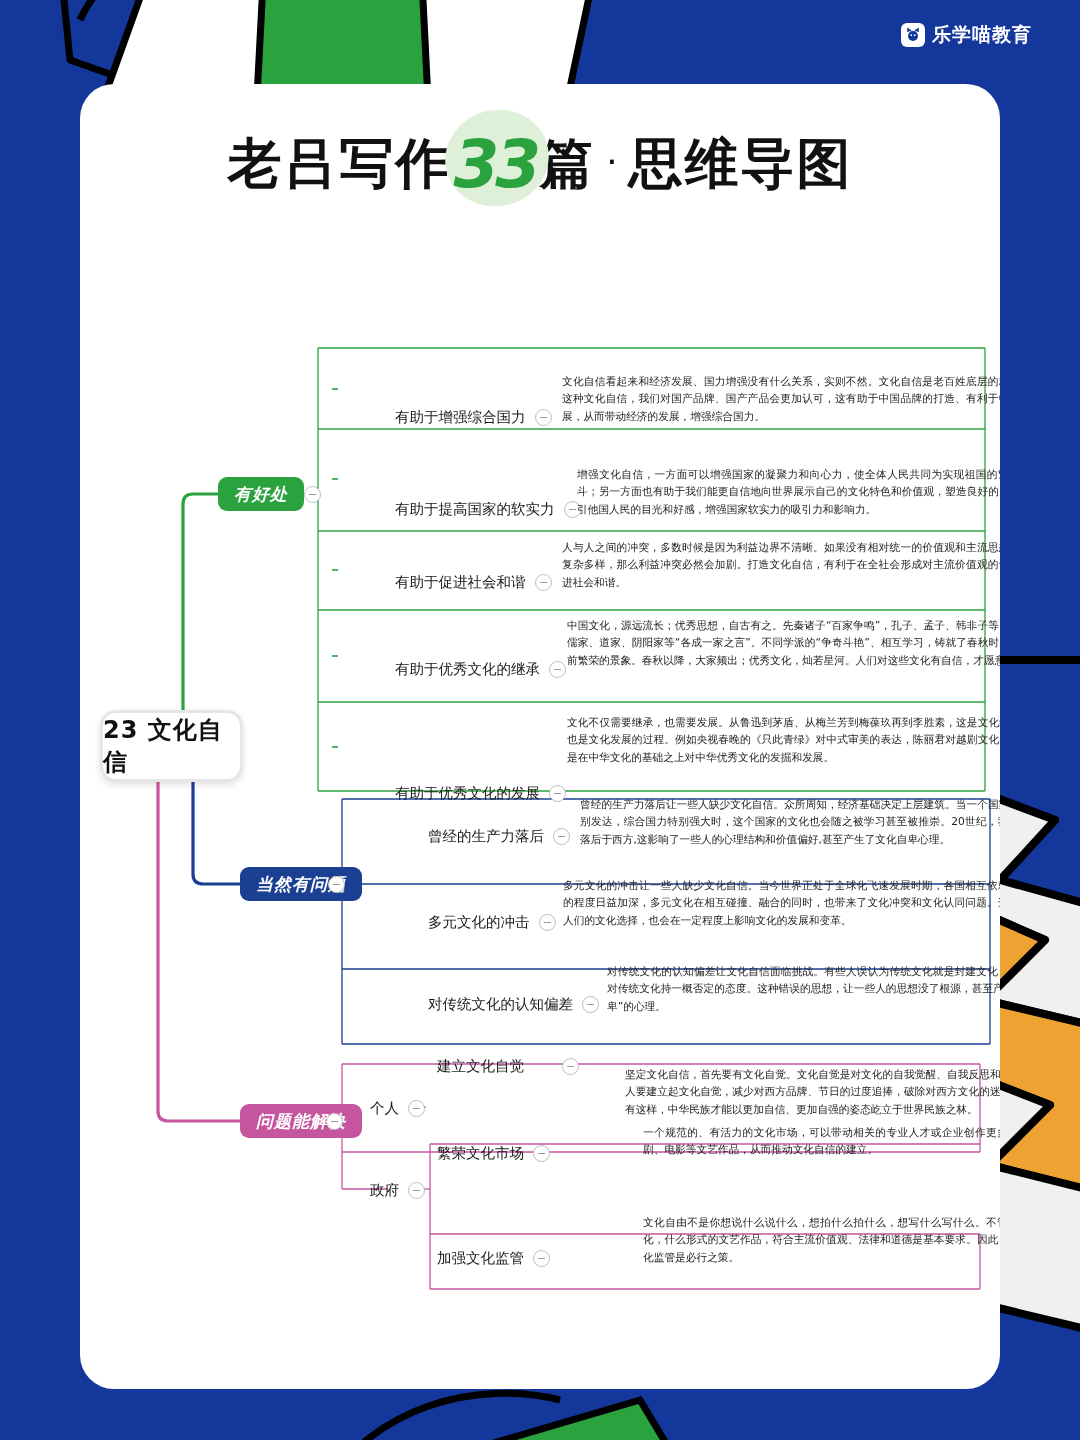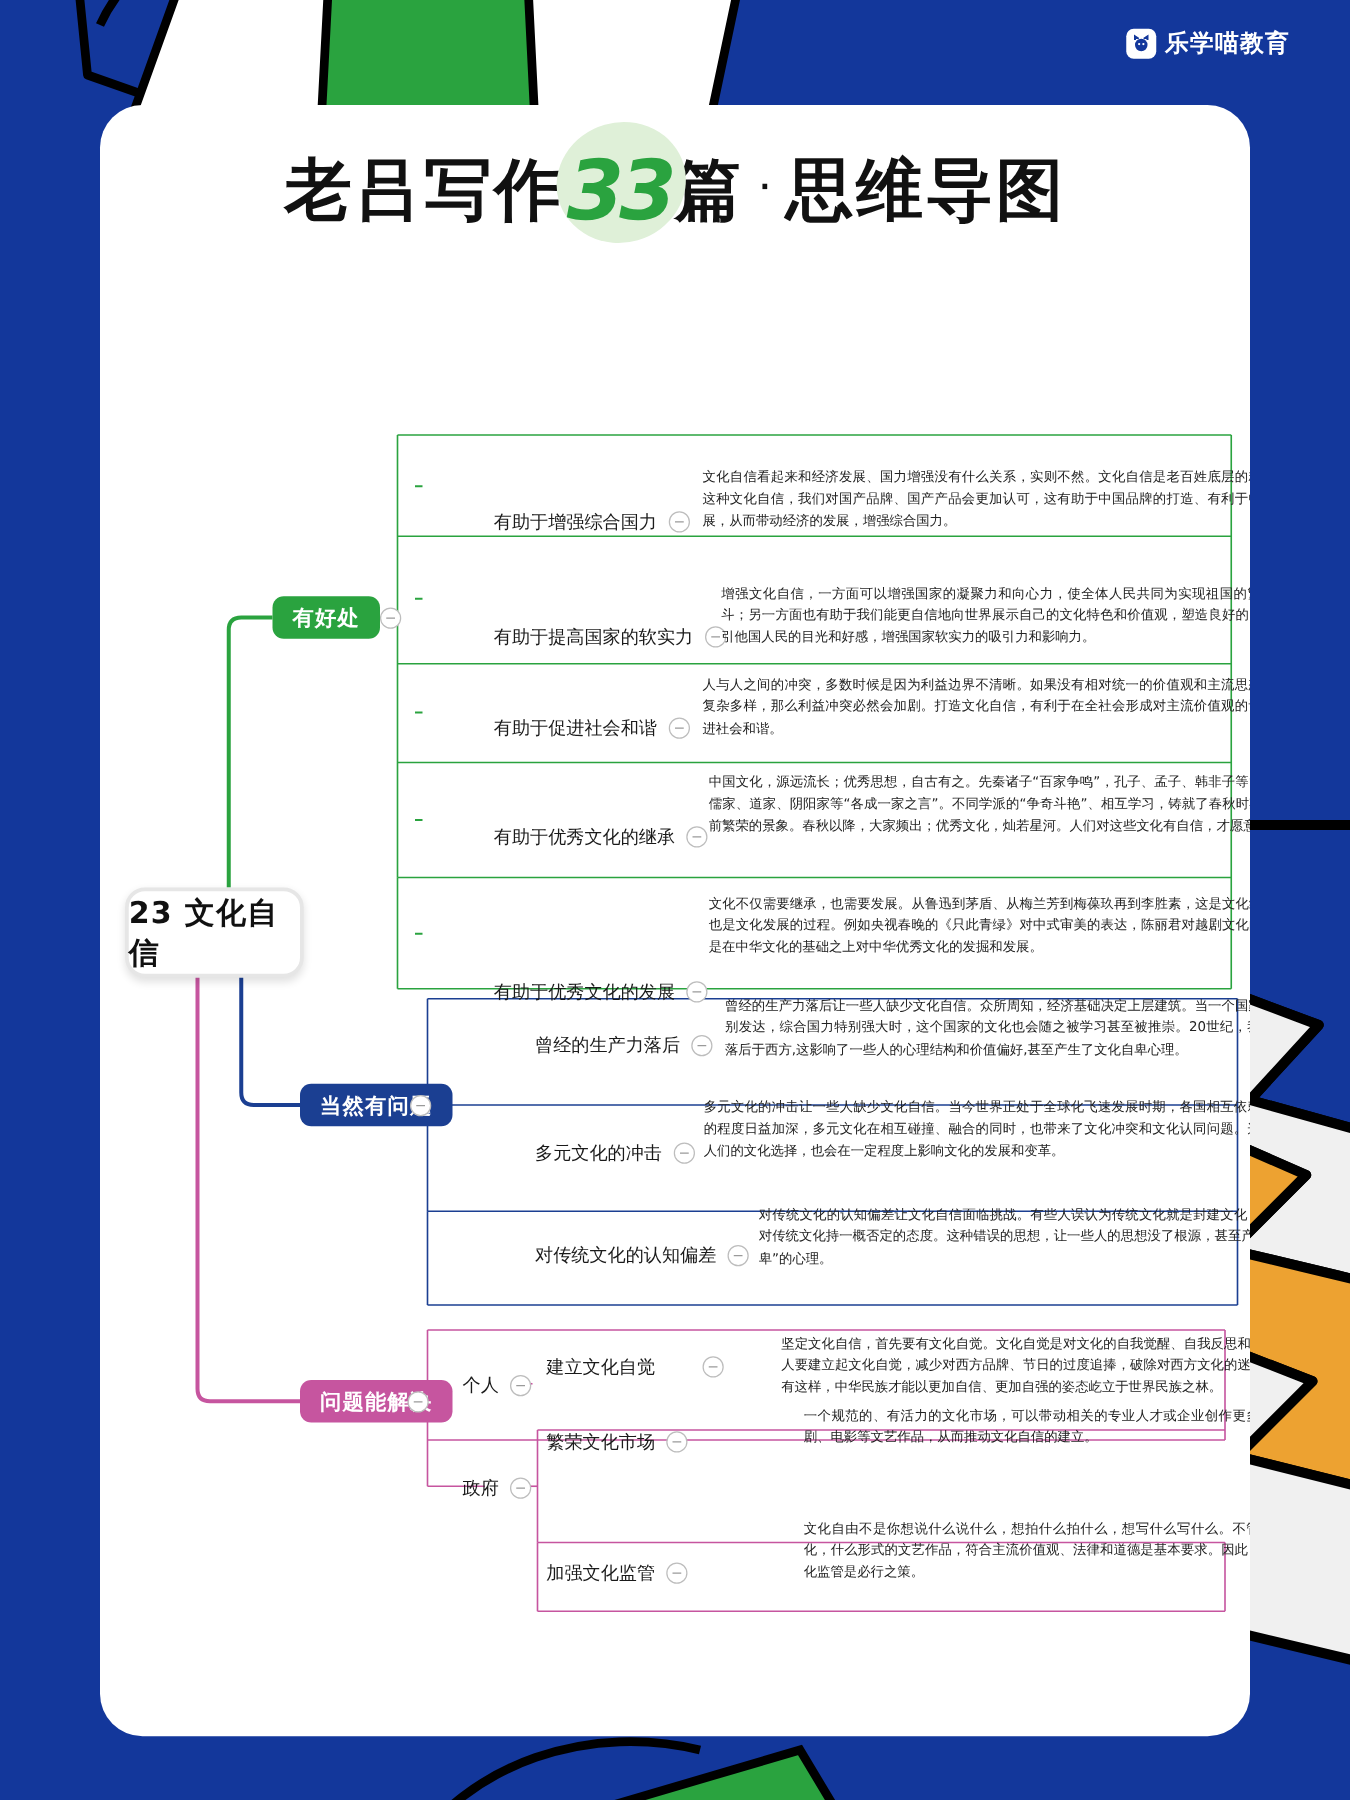--- a/index.html
+++ b/index.html
@@ -37,21 +37,21 @@
   
   .title-wrap{
     position:absolute;left:0;top:30px;width:920px;
     text-align:center;height:110px;
   }
   .title-inner{display:inline-flex;align-items:center;position:relative;}
   .t-black{
     font-size:54px;font-weight:bold;color:#111111;letter-spacing:2px;
     font-family:"DejaVu Sans","Liberation Sans",sans-serif;
   }
-  .t-num-wrap{position:relative;display:inline-block;margin:0 2px;}
+  .t-num-wrap{position:relative;display:inline-block;margin:12px 2px;}
   .t-num-blob{
     position:absolute;left:-8px;top:-16px;width:104px;height:96px;
     background:#dff0d8;border-radius:50%;transform:rotate(-16deg);z-index:0;
   }
   .t-num{
     position:relative;z-index:1;font-size:66px;font-weight:bold;
     color:#2aa33f;font-style:italic;letter-spacing:-4px;
     font-family:"DejaVu Sans","Liberation Sans",sans-serif;
   }
   .t-dot{font-size:40px;color:#111;margin:0 10px;position:relative;top:-5px;}
@@ -73,20 +73,21 @@
     font-size:24px;font-weight:bold;color:#111111;letter-spacing:1px;
     font-family:"DejaVu Sans","Liberation Sans",sans-serif;
   }
 
   
   .pill{
     height:34px;border-radius:9px;display:flex;align-items:center;
     justify-content:center;padding:0 16px;color:#ffffff;font-size:17px;
     font-weight:bold;letter-spacing:1px;
     font-family:"DejaVu Sans","Liberation Sans",sans-serif;
+    font-style:italic;
   }
   .pill-green{background:#2aa33f;}
   .pill-blue {background:#1b3f92;}
   .pill-pink {background:#c6559f;}
 
   
   .topic{
     font-size:14.5px;color:#1a1a1a;white-space:nowrap;
     font-family:Liberation Mono, monospace;
     display:flex;align-items:center;gap:9px;
@@ -317,21 +318,21 @@
     <span class="toggle" style="position:absolute;left:246px;top:1029px;">
         <i></i>
       </span>
 
     <div class="node topic" style="left:290px;top:1015px;">
       <span>个人</span>
       <span class="toggle">
           <i></i>
         </span>
     </div>
-    <div class="node topic" style="left:357px;top:1000px;gap:38px;">
+    <div class="node topic" style="left:357px;top:973px;gap:38px;">
       <span>建立文化自觉</span>
       <span class="toggle">
           <i></i>
         </span>
     </div>
     <div class="detail" style="left:545px;top:982px;width:440px;">坚定文化自信，首先要有文化自觉。文化自觉是对文化的自我觉醒、自我反思和理性审视。个人要建立起文化自觉，减少对西方品牌、节日的过度追捧，破除对西方文化的迷信和盲从，只有这样，中华民族才能以更加自信、更加自强的姿态屹立于世界民族之林。</div>
 
     <div class="node topic" style="left:290px;top:1097px;">
       <span>政府</span>
       <span class="toggle">

